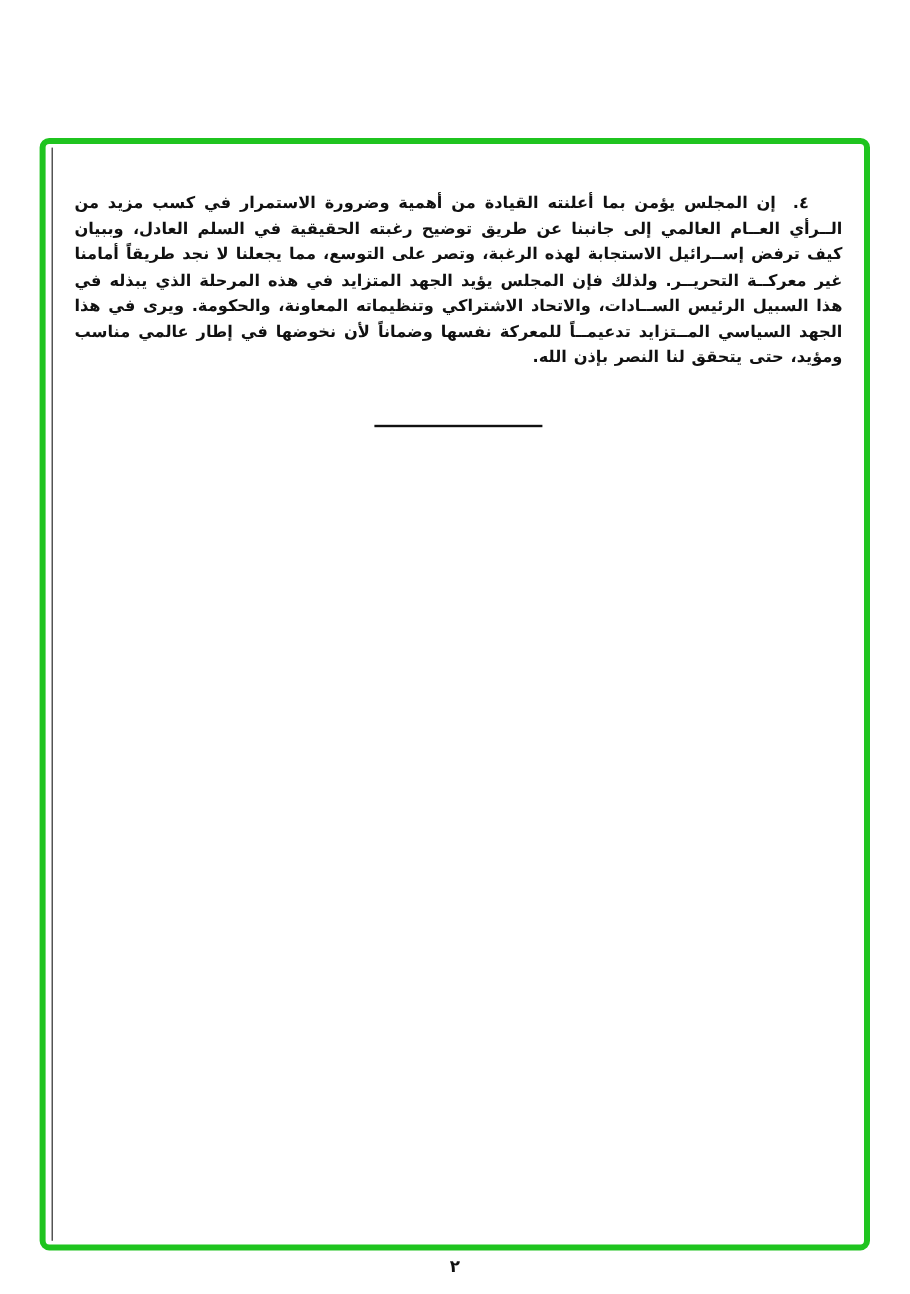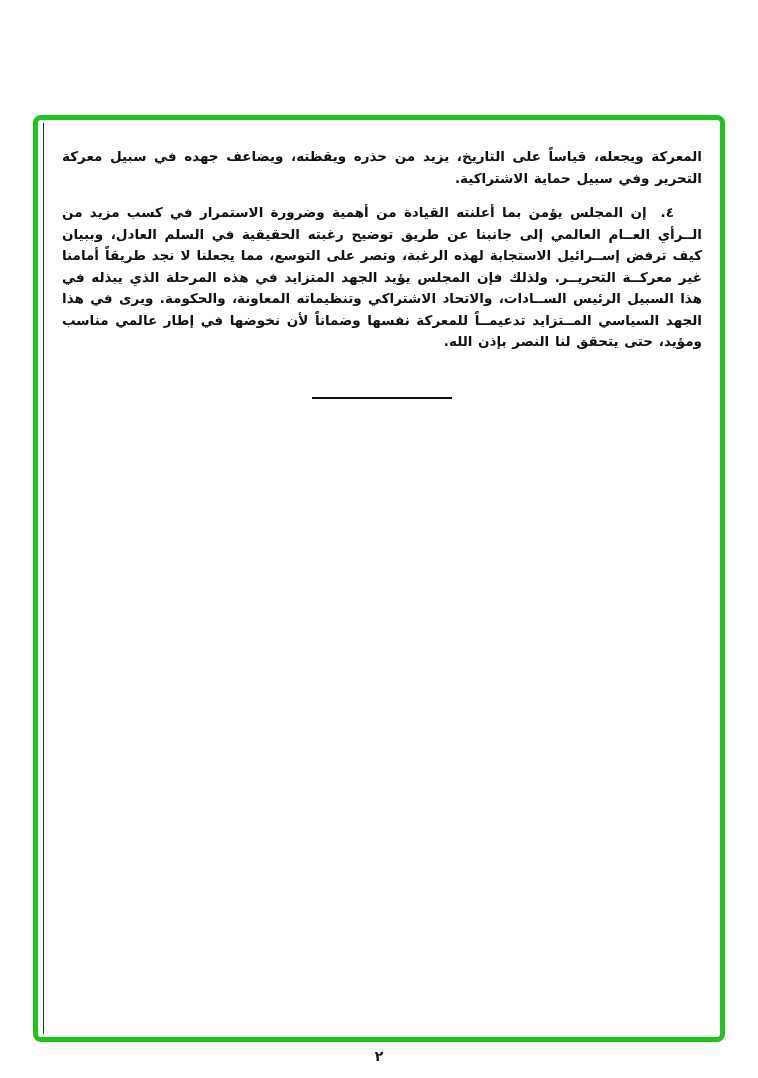--- a/index.html
+++ b/index.html
@@ -93,21 +93,20 @@
 <body>
 
 <div class="page">
 
 
   <div class="green-frame" style="border-color: rgb(31, 196, 31);">
     <div class="left-rule"></div>
 
     <div class="content">
 
-      <p class="para">المعركة ويجعله، قياساً على التاريخ، يزيد من حذره ويقظته، ويضاعف جهده في سبيل معركة التحرير وفي سبيل حماية الاشتراكية.</p>
 
       <p class="para item">
         <span class="item-num">٤.</span><span>إن المجلس يؤمن بما أعلنته القيادة من أهمية وضرورة الاستمرار في كسب مزيد من الــرأي العــام العالمي إلى جانبنا عن طريق توضيح رغبته الحقيقية في السلم العادل، وببيان كيف ترفض إســرائيل الاستجابة لهذه الرغبة، وتصر على التوسع، مما يجعلنا لا نجد طريقاً أمامنا غير معركــة التحريــر. ولذلك فإن المجلس يؤيد الجهد المتزايد في هذه المرحلة الذي يبذله في هذا السبيل الرئيس الســادات، والاتحاد الاشتراكي وتنظيماته المعاونة، والحكومة. ويرى في هذا الجهد السياسي المــتزايد تدعيمــاً للمعركة نفسها وضماناً لأن نخوضها في إطار عالمي مناسب ومؤيد، حتى يتحقق لنا النصر بإذن الله.</span>
       </p>
 
       <div class="separator"></div>
 
     </div>
   </div>
 

